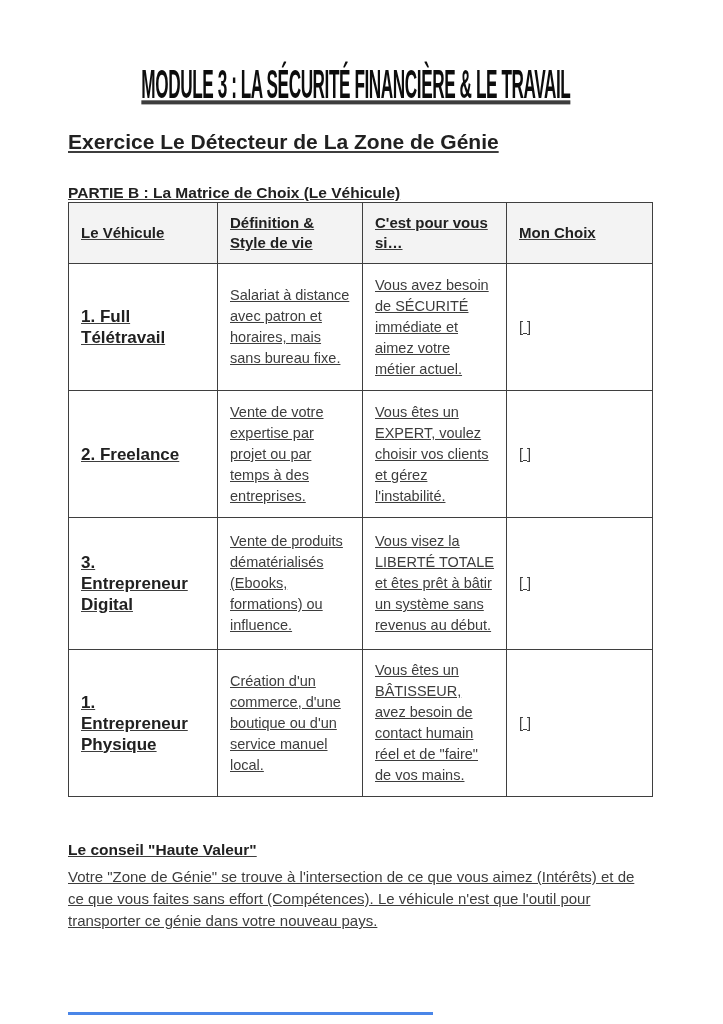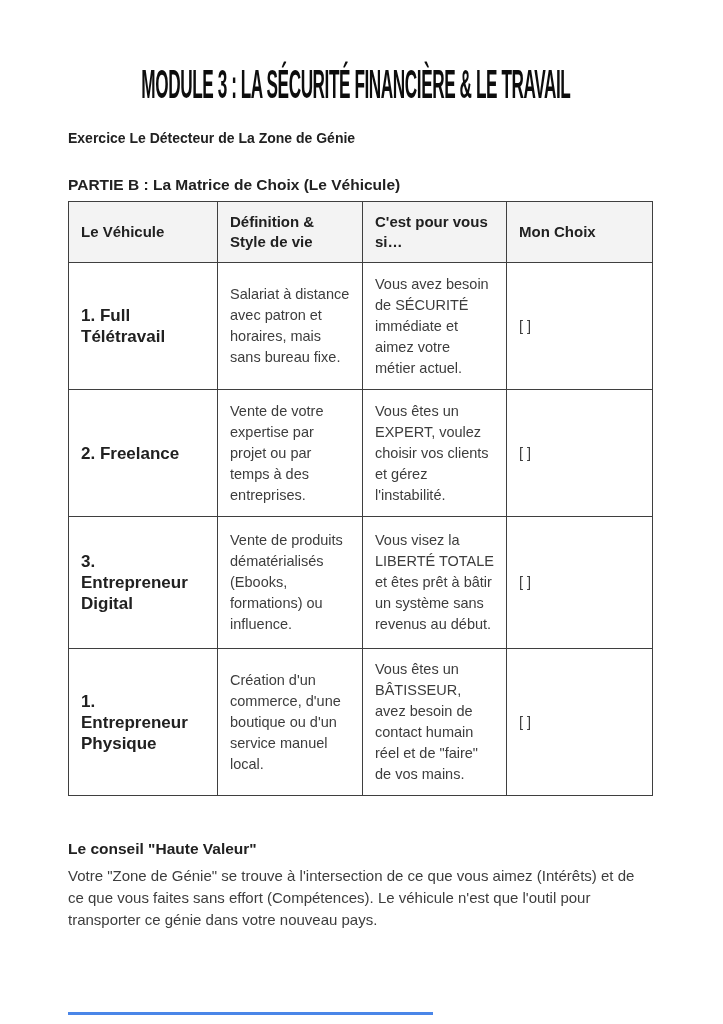--- a/index.html
+++ b/index.html
@@ -8,20 +8,21 @@
     background: #ffffff;
     overflow: hidden;
     font-family: "Liberation Sans", sans-serif;
     color: #3d3d3d;
     position: relative;
   }
   .page {
     position: relative;
     width: 723px; height: 1024px;
     padding: 64px 80px 0 68px;
+    text-decoration: underline;
   }
 
   
   .title-wrap {
     display: flex;
     justify-content: center;
     margin-bottom: 26px;
     height: 40px;
     align-items: center;
   }
@@ -33,29 +34,28 @@
     color: #0d0d0d;
     white-space: nowrap;
     letter-spacing: -1px;
     transform: scaleX(0.43) scaleY(1.02);
     transform-origin: center center;
     text-transform: uppercase;
   }
 
   .subtitle {
     font-weight: bold;
-    font-size: 14px;
+    font-size: 21px;
     color: #212121;
     margin-bottom: 30px;
   }
   .section-heading {
     font-weight: bold;
     font-size: 15.5px;
     color: #212121;
-    margin-bottom: 7px;
   }
   .section-instruction {
     font-size: 15px;
     line-height: 21.5px;
     color: #3d3d3d;
     margin-bottom: 16px;
     max-width: 590px;
   }
 
   table.matrix {

